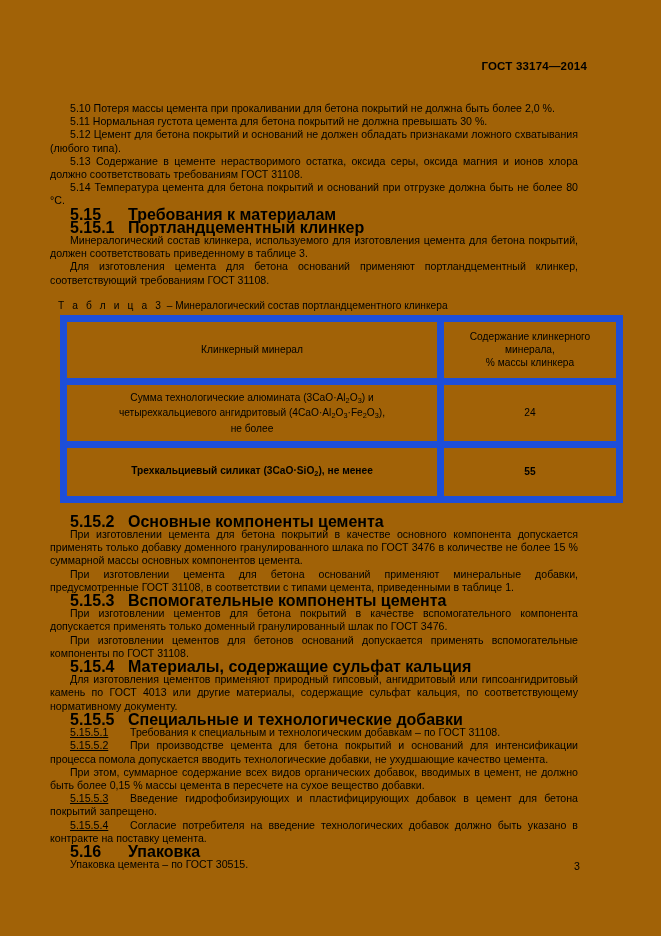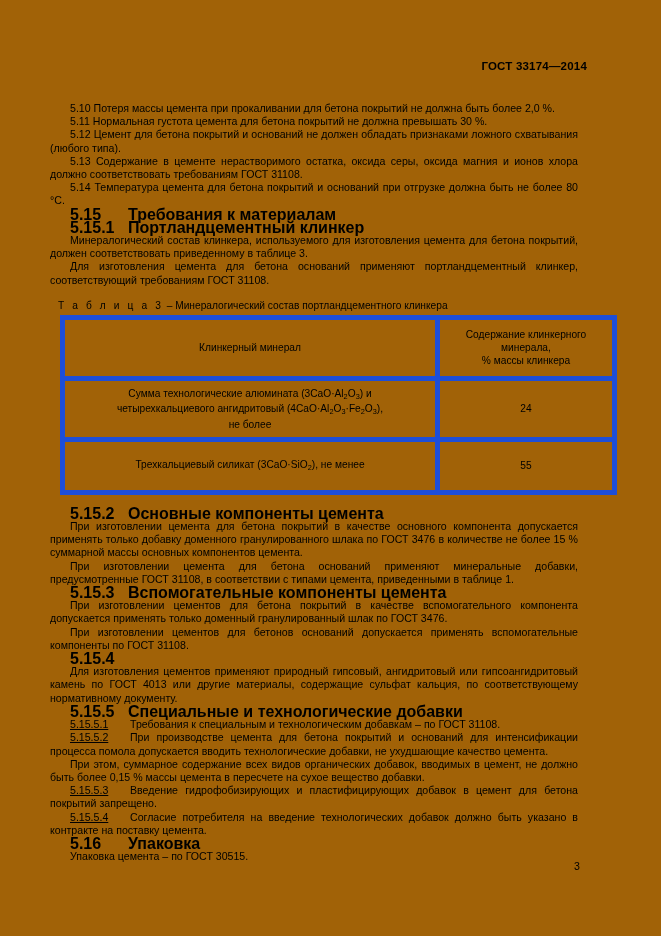--- a/index.html
+++ b/index.html
@@ -80,34 +80,34 @@
   }
   .tbl-caption .tw { letter-spacing: 2.6px; }
 
   table.gost {
     border-collapse: collapse;
     width: 518px;
     margin-left: 10px;
     table-layout: fixed;
   }
   table.gost td, table.gost th {
-    border: 5px solid #1d4ed8;
+    border: 7px solid #1d4ed8;
     font-size: 10.2px;
     line-height: 13px;
     font-weight: normal;
     text-align: center;
     vertical-align: middle;
     padding: 3px 6px;
   }
   table.gost thead th {
     border-bottom: 2px solid #000;
   }
   table.gost .col-name { width: 358px; }
   table.gost .col-val  { width: 160px; }
-  table.gost tr.thick-top td { border-top: 2px solid #ef4444; }
+  table.gost tr.thick-top td { border-top: 2px solid #ef4444; font-weight: bold; }
   table.gost tr.h1 td { height: 44px; }
   table.gost tr.h2 td { height: 50px; }
   table.gost tr.h3 td { height: 42px; }
   table.gost thead th { height: 50px; }
 
   sub { font-size: 0.72em; vertical-align: -0.25em; }
   .spacer-12 { height: 12px; }
 
   .page-number {
     position: absolute;
@@ -188,20 +188,21 @@
 
     <div class="heading">
       <span class="num">5.15.3</span>
       <span class="ttl">Вспомогательные компоненты цемента</span>
     </div>
     <p>При изготовлении цементов для бетона покрытий в качестве вспомогательного компонента допускается применять только доменный гранулированный шлак по ГОСТ 3476.</p>
     <p>При изготовлении цементов для бетонов оснований допускается применять вспомогательные компоненты по ГОСТ 31108.</p>
 
     <div class="heading">
       <span class="num">5.15.4</span>
+      <span class="ttl">Материалы, содержащие сульфат кальция</span>
     </div>
     <p>Для изготовления цементов применяют природный гипсовый, ангидритовый или гипсоангидритовый камень по ГОСТ 4013 или другие материалы, содержащие сульфат кальция, по соответствующему нормативному документу.</p>
 
     <div class="heading">
       <span class="num">5.15.5</span>
       <span class="ttl">Специальные и технологические добавки</span>
     </div>
 
     <p class="subclause">
       <span class="snum" style="margin-left:20px;">5.15.5.1</span><span>Требования к специальным и технологическим добавкам – по ГОСТ 31108.</span>

